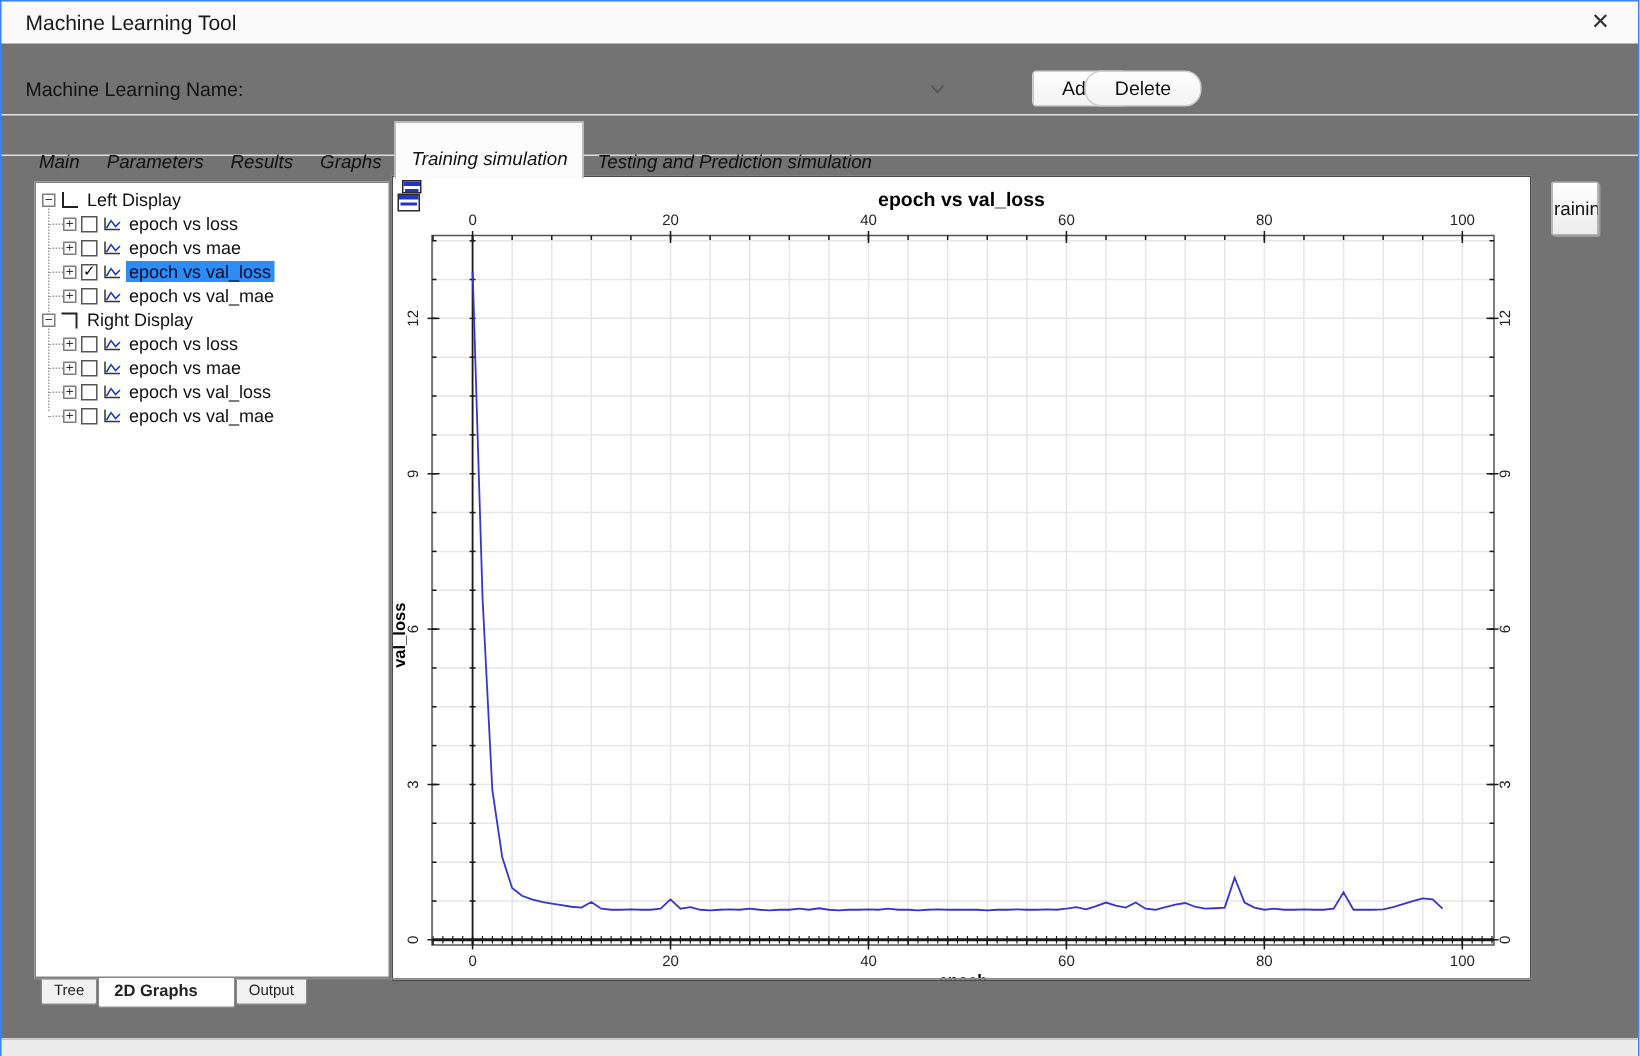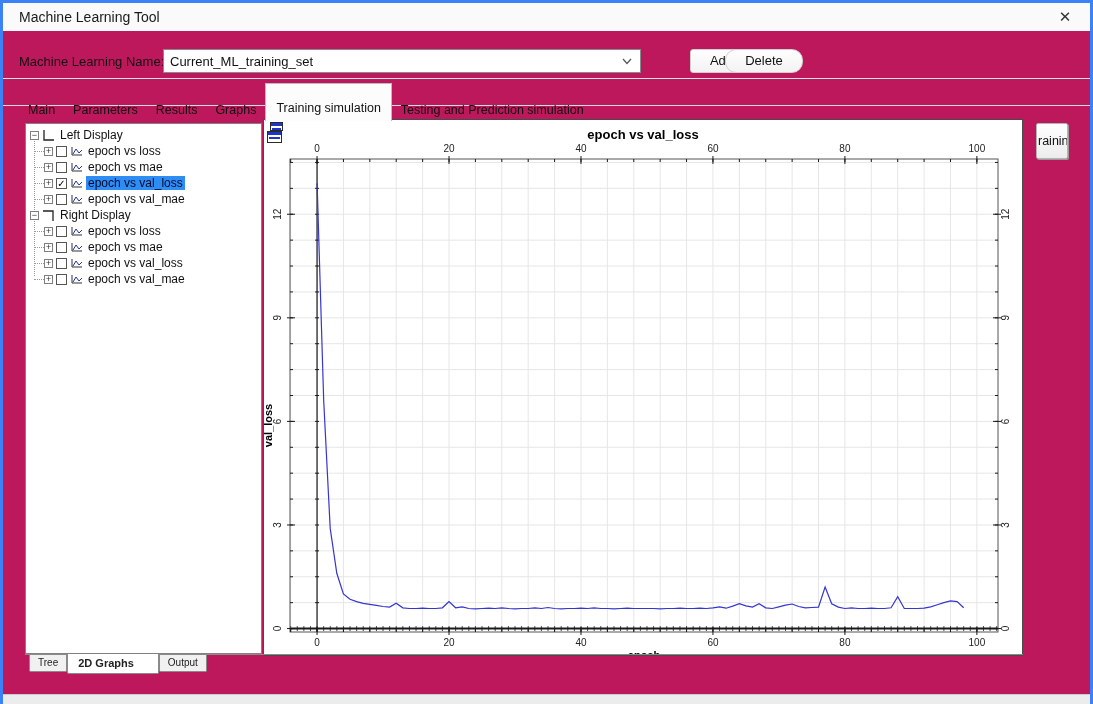--- a/index.html
+++ b/index.html
@@ -1,18 +1,18 @@
 <!DOCTYPE html>
 <html><head>
 <meta charset="utf-8">
 <style>
   * { margin:0; padding:0; box-sizing:border-box; }
   html,body { width:1093px; height:704px; overflow:hidden; }
   body { font-family:"Liberation Sans", sans-serif; background:#f4f4f4; position:relative; }
-  .window { position:absolute; inset:0; border:3px solid #3b82f6; background:#be185d; }
+  .window { position:absolute; inset:0; border:1px solid #3b82f6; background:#737373; }
 
   
   .titlebar { position:absolute; left:0; top:0; width:100%; height:28px; background:#fafafa; }
   .title { position:absolute; left:16px; top:6px; font-size:14px; color:#1a1a1a; }
   .close-btn { position:absolute; right:14px; top:4px; width:22px; height:20px; text-align:center;
                font-size:15px; color:#333; cursor:pointer; line-height:20px; }
 
   
   .name-label { position:absolute; left:16px; top:51px; font-size:13px; color:#111; }
   .name-combo { position:absolute; left:160px; top:46px; width:478px; height:24px; background:#fff;
@@ -22,21 +22,21 @@
   .btn { position:absolute; height:24px; background:linear-gradient(#fefefe,#f3f3f3); border:1px solid #cfcfcf;
          border-radius:3px; font-size:13px; color:#111; text-align:center; line-height:22px; cursor:pointer; }
   .btn-add { left:651px; top:46px; width:63px;margin-left:36px; }
   .btn-del { left:722px; top:46px; width:78px;border-radius:11px; }
   .hsep { position:absolute; left:0; top:75px; width:100%; height:1px; background:#e3e3e3; }
 
   
   .tabstrip { position:absolute; left:16px; top:82px; height:21px; }
   .tabline { position:absolute; left:0; top:102px; width:100%; height:1px; background:#dcdcdc; }
   .tab { display:inline-block; vertical-align:bottom; padding:3px 9px 4px 9px; font-size:12.5px; color:#111;
-         cursor:pointer; position:relative; }
+         cursor:pointer; position:relative;font-style:italic; }
   .tab.active { background:#fcfcfc; border:1px solid #bcbcbc; border-bottom:none; padding:17px 10px 6px 10px;
                 margin-top:-2px; z-index:3; }
 
   
   .tree-panel { position:absolute; left:22px; top:120px; width:237px; height:531px; background:#fff;
                 border:1px solid #828282; overflow:hidden; }
   .tree-inner { position:relative; padding-top:3px; }
   .tree-row { position:relative; height:16px; display:flex; align-items:center; padding-left:4px; font-size:12px; color:#111; }
   .tree-row.child { padding-left:18px; }
   .tree-row.child::before { content:""; position:absolute; left:8px; top:8px; width:10px; height:0;
@@ -81,21 +81,20 @@
 <body>
 
 <div class="window">
 
   <div class="titlebar">
     <div class="title">Machine Learning Tool</div>
     <div class="close-btn">✕</div>
   </div>
 
   <div class="name-label">Machine Learning Name:</div>
-  <input class="name-combo" value="Current_ML_training_set" style="">
   <svg class="combo-chevron" viewBox="0 0 12 10">
     <polyline points="2,3 6,7.5 10,3" fill="none" stroke="#555" stroke-width="1.2"></polyline>
   </svg>
   <div class="btn btn-add">Add</div>
   <div class="btn btn-del">Delete</div>
   <div class="hsep"></div>
 
   <div class="tabline"></div>
   <div class="tabstrip" id="tabstrip"><div class="tab">Main</div><div class="tab">Parameters</div><div class="tab">Results</div><div class="tab">Graphs</div><div class="tab active">Training simulation</div><div class="tab">Testing and Prediction simulation</div></div>
 

